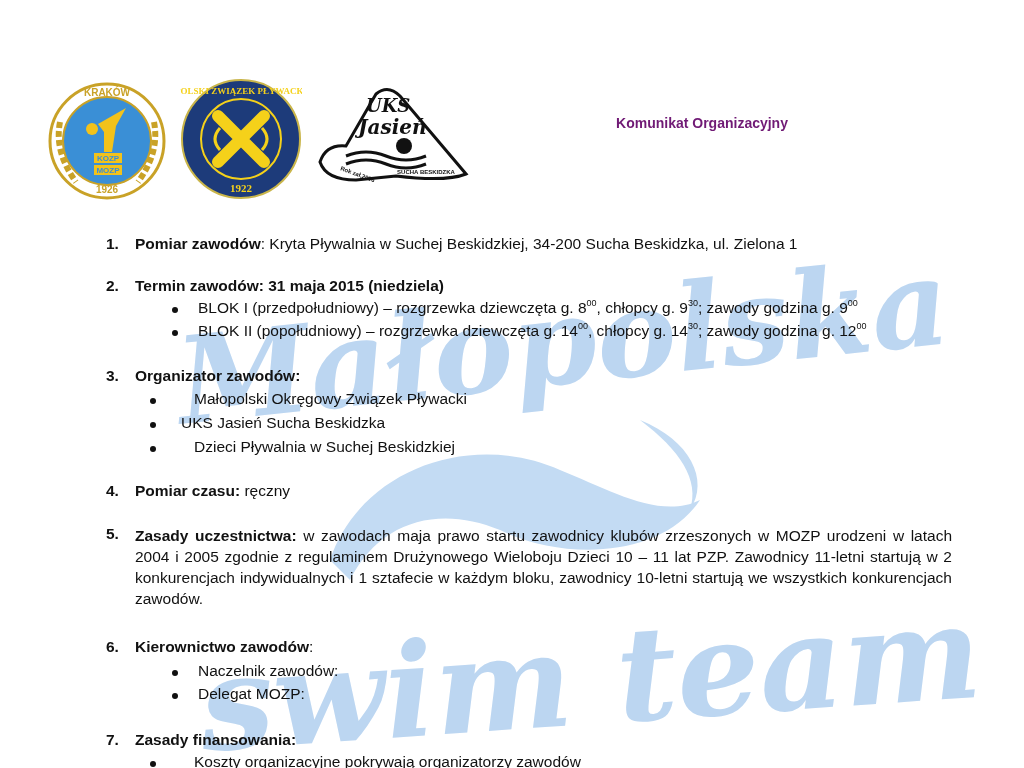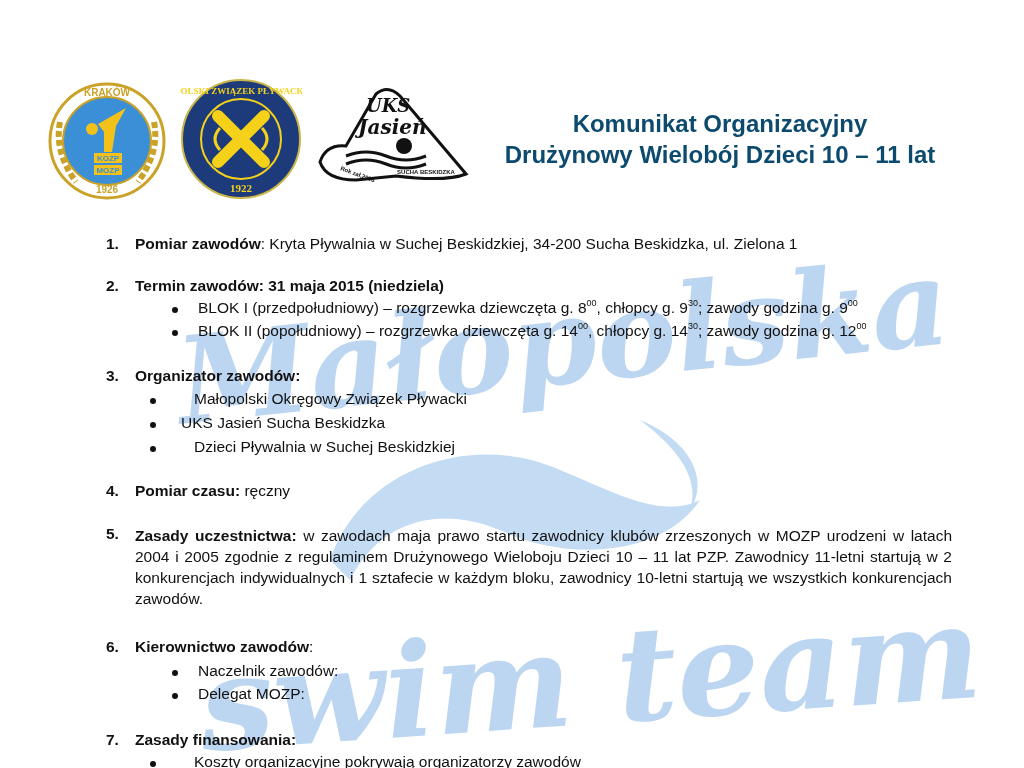--- a/index.html
+++ b/index.html
@@ -5,22 +5,22 @@
   html, body { margin:0; padding:0; }
   body {
     width:1024px; height:768px; overflow:hidden; position:relative;
     background:#ffffff; color:#111;
     font-family:"Liberation Sans", "DejaVu Sans", sans-serif;
   }
   .watermark { position:absolute; left:0; top:0; width:1024px; height:768px; z-index:0; pointer-events:none; }
   .watermark text { font-family:"DejaVu Serif", "Liberation Serif", serif; font-weight:bold; font-style:italic; }
   .logo { position:absolute; z-index:1; }
   .header-title {
-    position:absolute; left:490px; top:108px; width:460px; text-align:center; z-index:2;
-    font-weight:bold; font-size:24px; line-height:31px; color:#0c4a6e;
+    position:absolute; left:472px; top:108px; width:460px; text-align:center; z-index:2;
+    font-weight:bold; font-size:14px; line-height:31px; color:#701a75;
   }
   .content { position:absolute; left:0; top:0; width:1024px; z-index:2; font-size:15.5px; }
   .sec { position:absolute; left:106px; width:846px; }
   .num { position:absolute; left:0; font-weight:bold; }
   .body-text { position:absolute; left:29px; right:0; }
   .b { font-weight:bold; }
   .bullet-row { position:absolute; white-space:nowrap; }
   .dot { position:absolute; width:6px; height:6px; background:#111; border-radius:50%; }
   sup { font-size:9px; line-height:0; position:relative; top:-1px;text-align:right; }
   .just { text-align:justify; line-height:21px; }
@@ -64,21 +64,20 @@
   <text x="50" y="28" font-size="18" font-weight="bold" font-style="italic" fill="#111" font-family="DejaVu Serif, serif">UKS</text>
   <text x="42" y="50" font-size="20" font-weight="bold" font-style="italic" fill="#111" font-family="DejaVu Serif, serif">Jasień</text>
   <circle cx="88" cy="62" r="8" fill="#111"></circle>
   <path d="M30 72 Q50 64 70 72 T110 72 M30 80 Q50 72 70 80 T110 80" stroke="#111" stroke-width="3" fill="none"></path>
   <text x="110" y="90" font-size="6" font-weight="bold" text-anchor="middle" fill="#111" font-family="Liberation Sans, sans-serif">SUCHA BESKIDZKA</text>
   <text x="24" y="86" font-size="6" font-weight="bold" fill="#111" font-family="Liberation Sans, sans-serif" transform="rotate(20 24 86)">Rok zał.2006</text>
 </svg>
 
 <div class="header-title">
   <div>Komunikat Organizacyjny</div>
-  <div>Drużynowy Wielobój Dzieci 10 – 11 lat</div>
 </div>
 
 <div class="content">
 
   <div class="sec" style="top:235px">
     <span class="num">1.</span>
     <span class="body-text"><span class="b">Pomiar zawodów</span><span>: Kryta Pływalnia w Suchej Beskidzkiej, 34-200 Sucha Beskidzka, ul. Zielona 1</span></span>
   </div>
 
   <div class="sec" style="top:277px">

